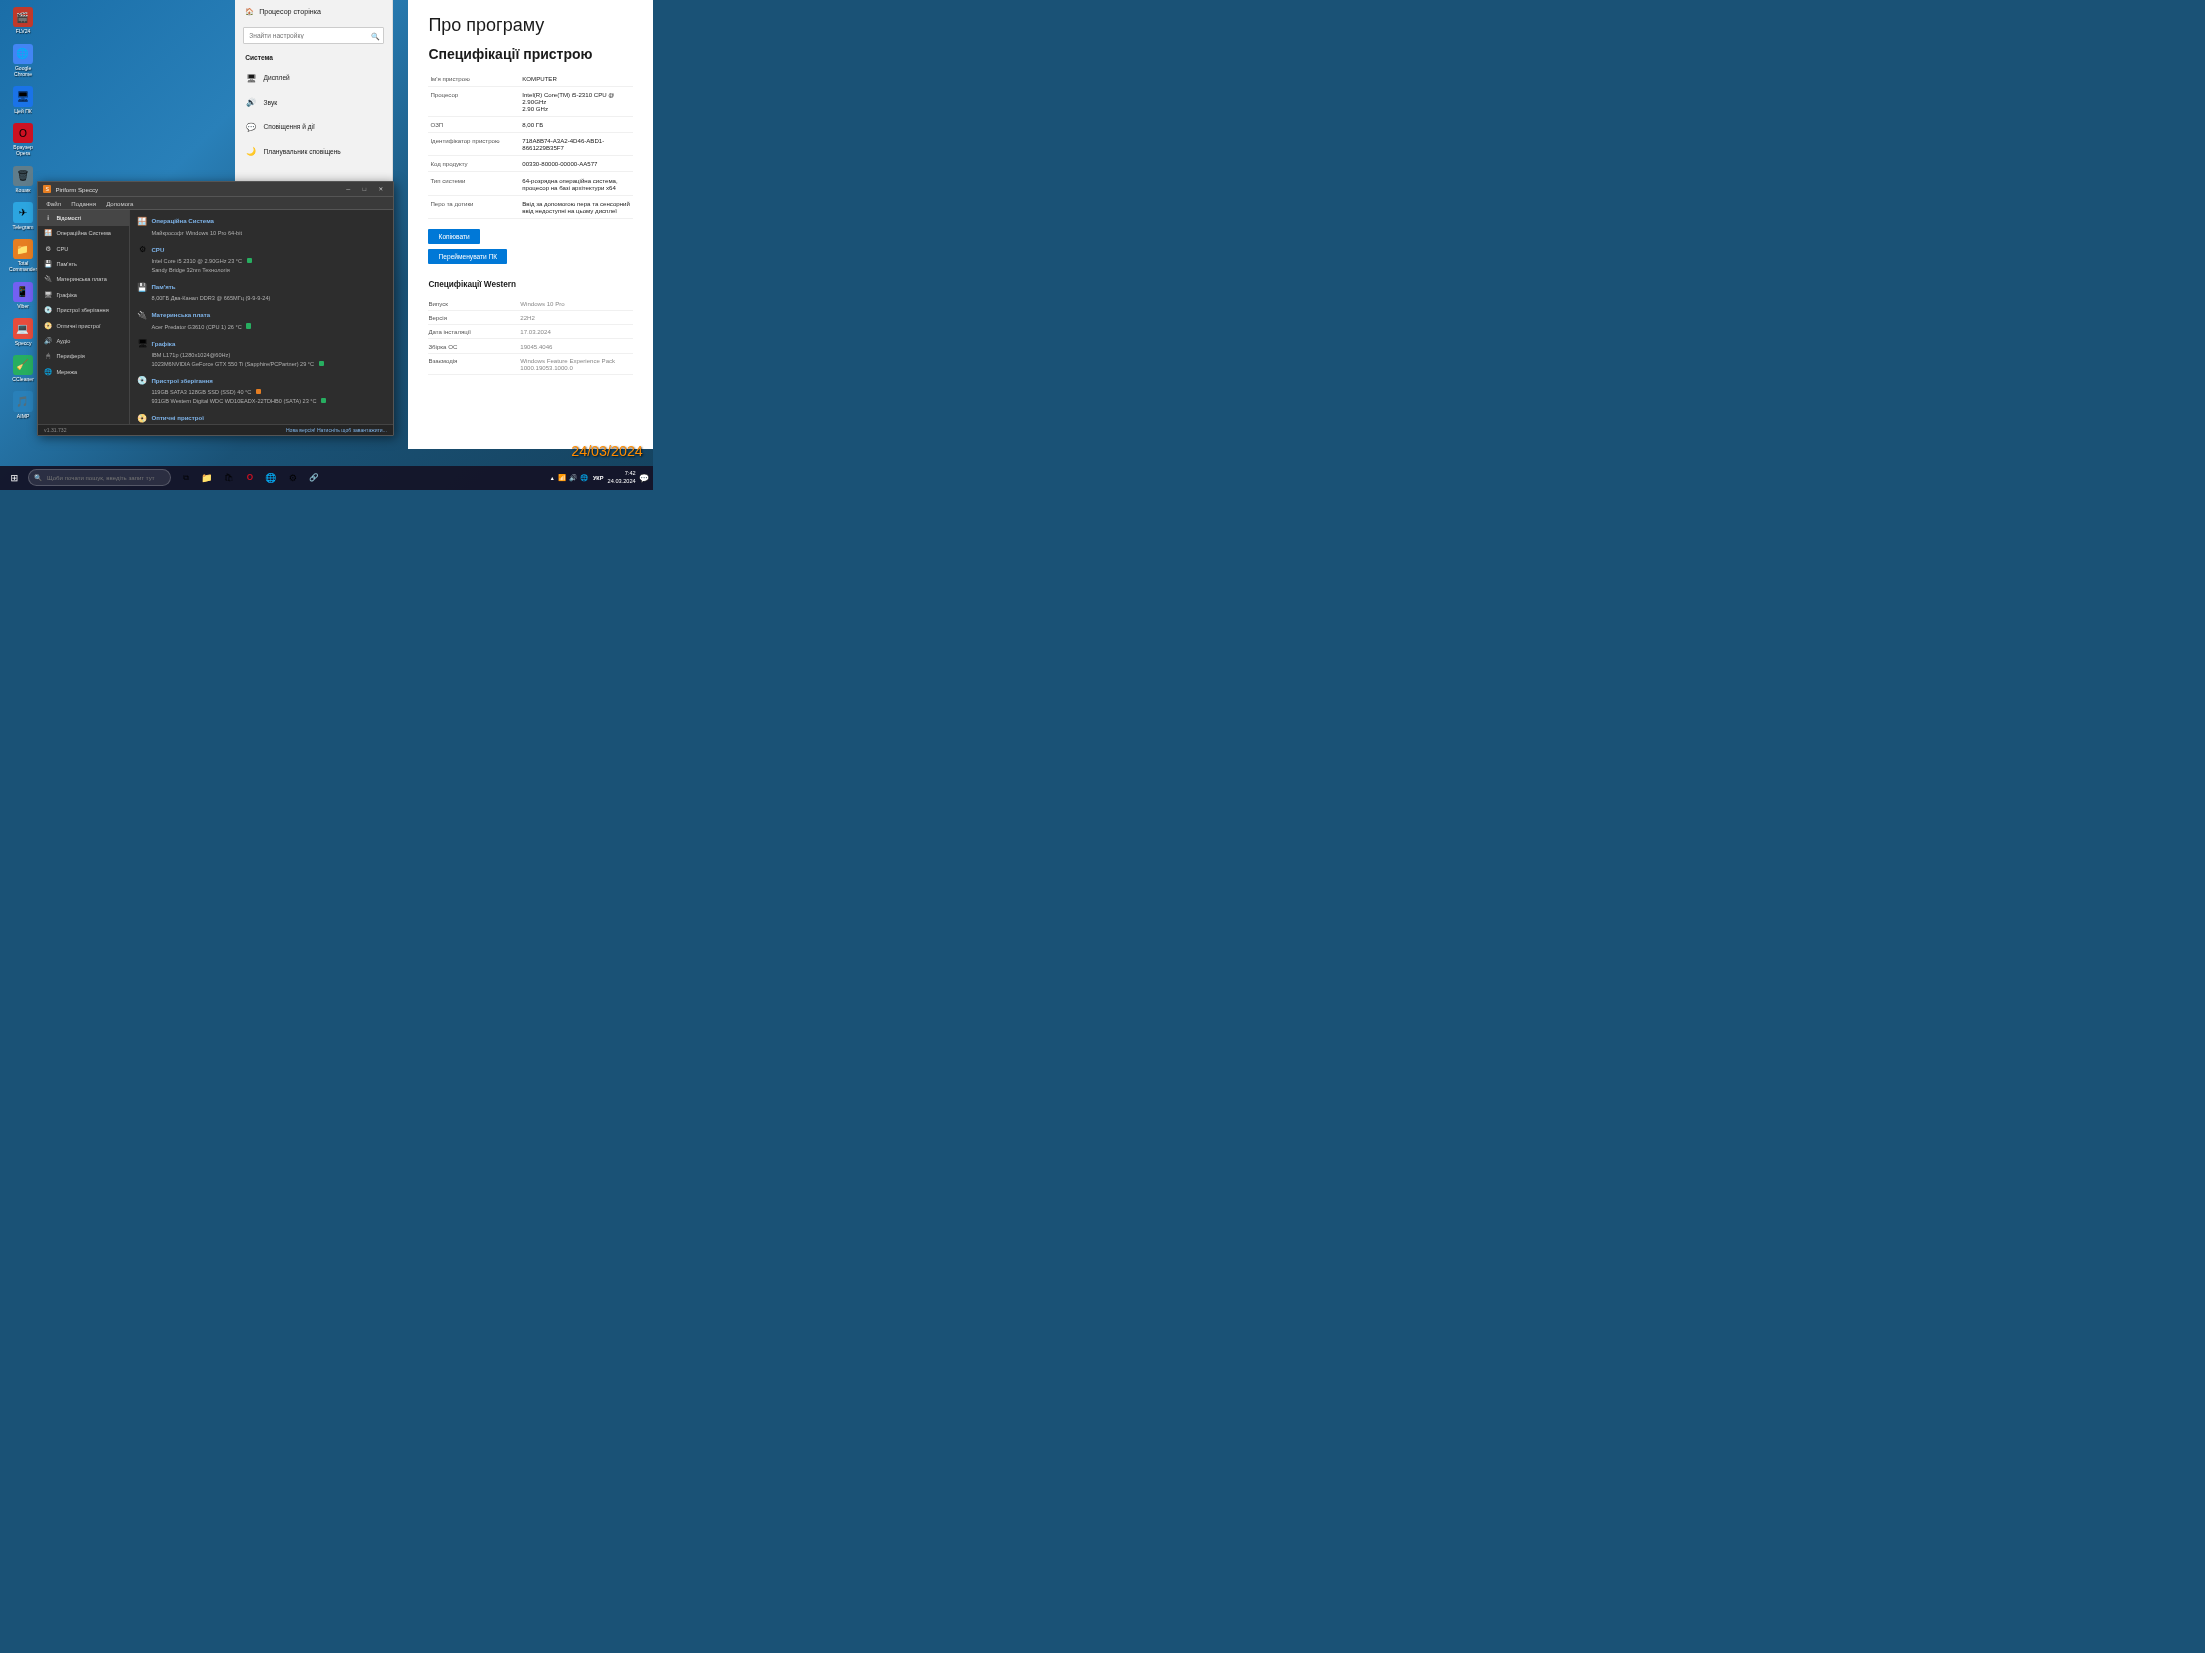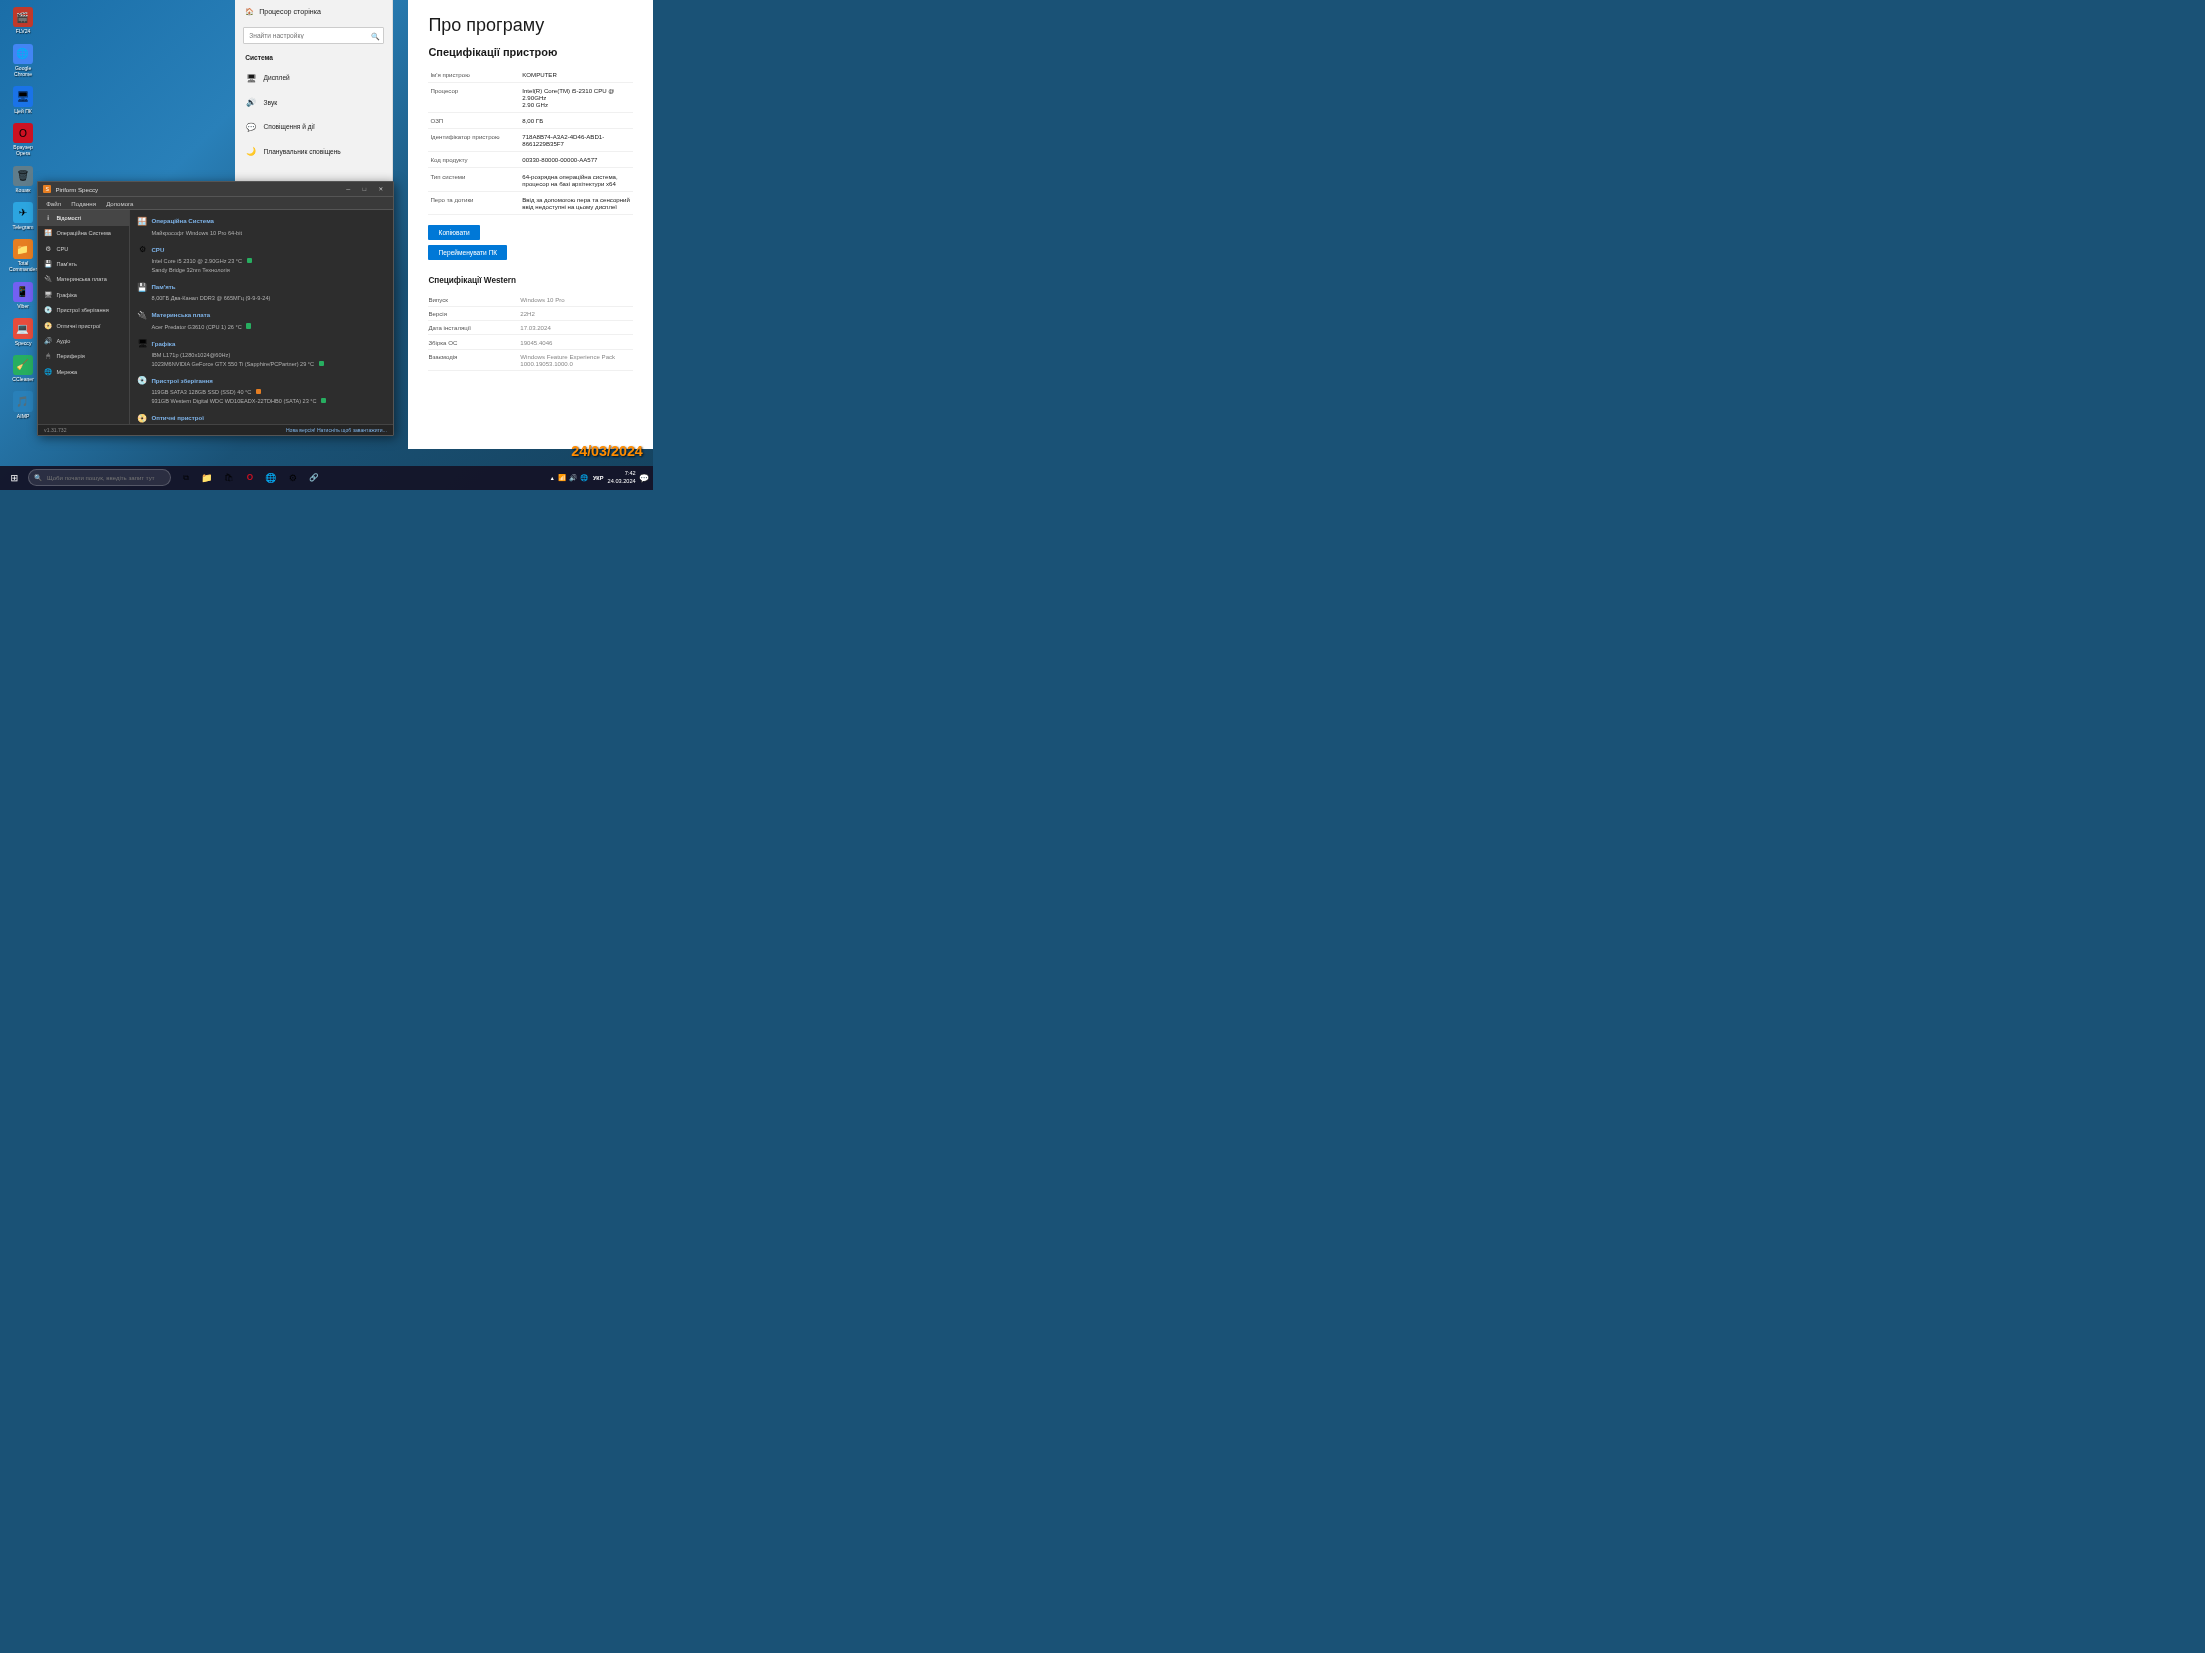--- a/index.html
+++ b/index.html
@@ -68,21 +68,21 @@
       overflow-y: auto;
       padding: 15.3px 20.4px;
     }
     .settings-title {
       font-size: 18px;
       font-weight: 300;
       color: #1a1a1a;
       margin-bottom: 10px;
     }
     .settings-section-title {
-      font-size: 11px;
+      font-size: 14px;
       font-weight: 600;
       color: #1a1a1a;
       margin-bottom: 8.2px;
       margin-top: 5.1px;
     }
     .spec-table { width: 100%; border-collapse: collapse; margin-bottom: 10.2px; }
     .spec-table tr { border-bottom: 0.5px solid #f0f0f0; }
     .spec-table td { padding: 4.1px 2px; font-size: 6.1px; vertical-align: top; }
     .spec-table td:first-child { color: #555; width: 45%; }
     .spec-table td:last-child { color: #1a1a1a; font-weight: 400; }
@@ -428,21 +428,21 @@
       font-weight: 600;
     }
 
     
     .date-overlay {
       position: absolute;
       bottom: 31px;
       right: 10.2px;
       color: #ff8c00;
       font-size: 14.3px;
-      font-weight: 700;
+      font-weight: 400;
       text-shadow: 1px 1px 2px rgba(0,0,0,0.8);
       font-family: Arial, sans-serif;
     }
 
     
     ::-webkit-scrollbar { width: 3.1px; }
     ::-webkit-scrollbar-track { background: #1a1a1a; }
     ::-webkit-scrollbar-thumb { background: #555; border-radius: 1.5px; }
   </style>
 </head>

